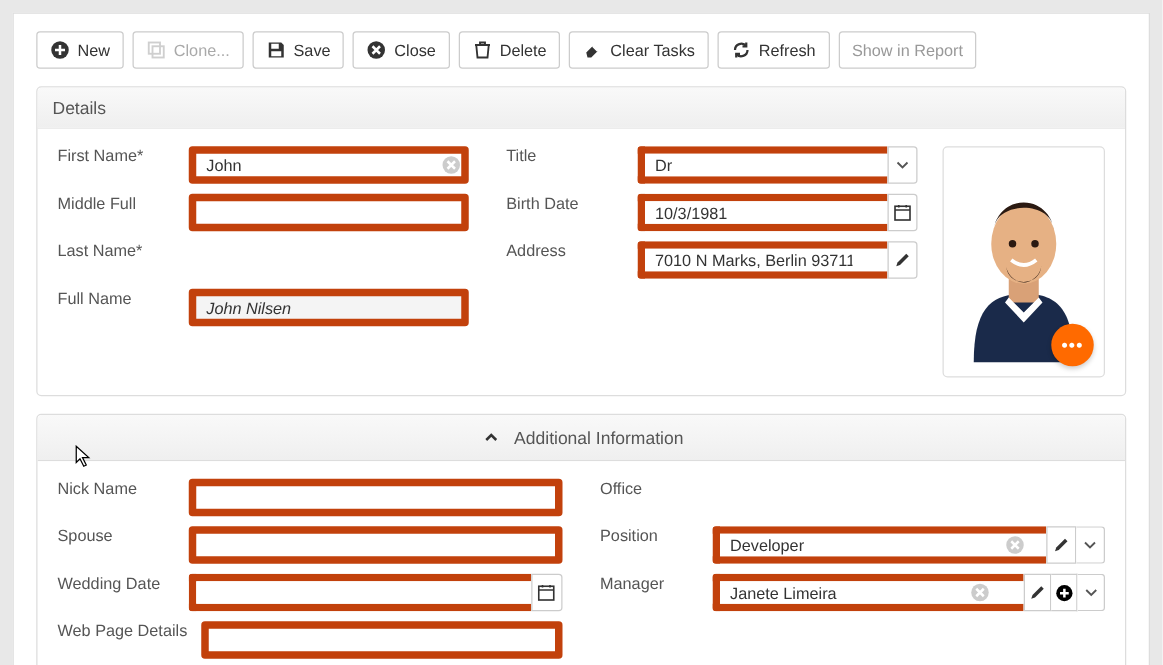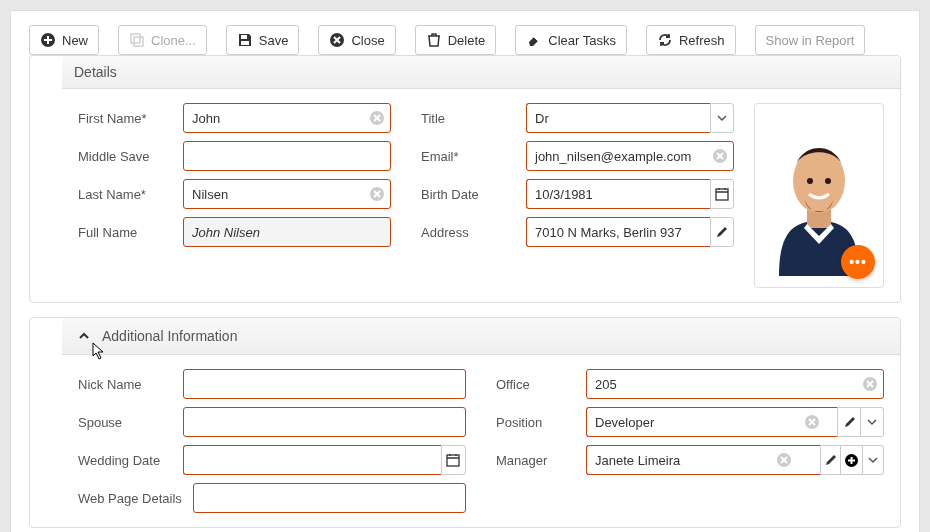--- a/index.html
+++ b/index.html
@@ -13,21 +13,22 @@
   }
   .page {
     background: #fff;
     border: 1px solid #ddd;
     padding: 14px 18px;
     width: 910px;
     margin: 0 auto;
   }
   .toolbar {
     display: flex;
-    gap: 19px;
+    gap: 7px;
+    margin-bottom: 14px;
   }
   .tool-btn {
     display: inline-flex;
     align-items: center;
     gap: 6px;
     background: #fff;
     border: 1px solid #ccc;
     border-radius: 3px;
     padding: 5px 10px;
     font-size: 13px;
@@ -36,21 +37,20 @@
     height: 30px;
   }
   .tool-btn.disabled { color: #aaa; cursor: default; }
   .tool-btn.disabled svg { opacity: 0.4; }
   .tool-btn svg { flex-shrink: 0; }
   .tool-text.plain { border: 1px solid #ccc; color:#999; padding:5px 10px; height:30px; display:inline-flex; align-items:center; border-radius:3px;}
   .panel {
     border: 1px solid #ddd;
     border-radius: 4px;
     margin-bottom: 14px;
-    padding-left: 32px;
   }
   .panel-header {
     background: linear-gradient(#f9f9f9,#efefef);
     border-bottom: 1px solid #ddd;
     padding: 8px 12px;
     font-size: 14px;
     color: #555;
     border-radius: 4px 4px 0 0;
     display:flex;
     align-items:center;
@@ -62,40 +62,40 @@
     gap: 20px;
   }
   .form-cols {
     display: flex;
     gap: 30px;
     flex: 1;
   }
   .col { flex: 1; }
   .form-row {
     display: flex;
-    align-items: center;
+    align-items: flex-start;
     margin-bottom: 8px;
     height: 30px;
   }
   .form-label {
     width: 105px;
     color: #555;
     font-size: 13px;
     flex-shrink: 0;
   }
   .input-wrap {
     position: relative;
     flex: 1;
     display: flex;
     align-items: stretch;
   }
   .text-input {
     width: 100%;
     height: 30px;
-    border: 1px solid #c2410c;
+    border: 6px solid #c2410c;
     border-radius: 3px;
     padding: 4px 28px 4px 8px;
     font-size: 13px;
     color: #333;
     background: #fff;
   }
   .text-input.greybg { background: #f4f4f4; font-style: italic; }
   .clear-icon {
     position: absolute;
     right: 6px;
@@ -152,21 +152,21 @@
     display:flex; align-items:center; justify-content:center;
     cursor:pointer;
   }
   .cursor-glyph {
     position:absolute;
     left:30px; top:24px;
     pointer-events:none;
     font-size:15px;
     color:#000;
   }
-  .panel-header.rel { position:relative; }
+  .panel-header.rel { position:relative;justify-content:center; }
   
   .avatar-svg { width: 120px; height: 160px; }
 </style>
 </head>
 <body>
 
 <div class="page">
 
   <div class="toolbar">
     <button class="tool-btn">
@@ -235,63 +235,46 @@
             <div class="form-label">First Name*</div>
             <div class="input-wrap">
               <input class="text-input" value="John" style="">
               <svg class="clear-icon" viewBox="0 0 16 16">
                   <circle cx="8" cy="8" r="7" fill="#ccc"></circle>
                   <path d="M5 5l6 6M11 5l-6 6" stroke="#fff" stroke-width="2"></path>
                 </svg>
             </div>
           </div>
           <div class="form-row">
-            <div class="form-label">Middle Save</div>
+            <div class="form-label">Middle Full</div>
             <div class="input-wrap">
               <input class="text-input" value="" style="">
             </div>
           </div>
           <div class="form-row">
             <div class="form-label">Last Name*</div>
-            <div class="input-wrap">
-              <input class="text-input" value="Nilsen" style="">
-              <svg class="clear-icon" viewBox="0 0 16 16">
-                  <circle cx="8" cy="8" r="7" fill="#ccc"></circle>
-                  <path d="M5 5l6 6M11 5l-6 6" stroke="#fff" stroke-width="2"></path>
-                </svg>
-            </div>
           </div>
           <div class="form-row">
             <div class="form-label">Full Name</div>
             <div class="input-wrap">
               <input class="text-input greybg" value="John Nilsen" style="">
             </div>
           </div>
         </div>
 
         <div class="col">
           <div class="form-row">
             <div class="form-label">Title</div>
             <div class="input-wrap">
               <input class="text-input with-btn" value="Dr" style="">
               <div class="combo-btn">
                 <svg width="10" height="10" viewBox="0 0 10 10">
                     <path d="M1 3l4 4 4-4" fill="none" stroke="#555" stroke-width="1.5"></path>
                   </svg>
               </div>
-            </div>
-          </div>
-          <div class="form-row">
-            <div class="form-label">Email*</div>
-            <div class="input-wrap">
-              <input class="text-input" value="john_nilsen@example.com" style="">
-              <svg class="clear-icon" viewBox="0 0 16 16">
-                  <circle cx="8" cy="8" r="7" fill="#ccc"></circle>
-                  <path d="M5 5l6 6M11 5l-6 6" stroke="#fff" stroke-width="2"></path>
-                </svg>
             </div>
           </div>
           <div class="form-row">
             <div class="form-label">Birth Date</div>
             <div class="input-wrap">
               <input class="text-input with-btn" value="10/3/1981" style="">
               <div class="combo-btn">
                 <svg width="14" height="14" viewBox="0 0 14 14">
                     <rect x="1" y="2" width="12" height="11" fill="none" stroke="#333" stroke-width="1.3"></rect>
                     <path d="M1 5h12M4 1v2M10 1v2" stroke="#333" stroke-width="1.3"></path>
@@ -377,27 +360,20 @@
             <div class="form-label" style="width:115px">Web Page Details</div>
             <div class="input-wrap">
                 <input class="text-input" value="" style="">
               </div>
           </div>
         </div>
 
         <div class="col">
           <div class="form-row">
             <div class="form-label" style="width:90px">Office</div>
-            <div class="input-wrap">
-              <input class="text-input" value="205" style="">
-              <svg class="clear-icon" viewBox="0 0 16 16">
-                  <circle cx="8" cy="8" r="7" fill="#ccc"></circle>
-                  <path d="M5 5l6 6M11 5l-6 6" stroke="#fff" stroke-width="2"></path>
-                </svg>
-            </div>
           </div>
           <div class="form-row">
             <div class="form-label" style="width:90px">Position</div>
             <div class="input-wrap">
               <input class="text-input with-btn" value="Developer" style="">
               <svg class="clear-icon" style="right:64px" viewBox="0 0 16 16">
                   <circle cx="8" cy="8" r="7" fill="#ccc"></circle>
                   <path d="M5 5l6 6M11 5l-6 6" stroke="#fff" stroke-width="2"></path>
                 </svg>
               <div class="side-btn" style="border-left:1px solid #ccc">

